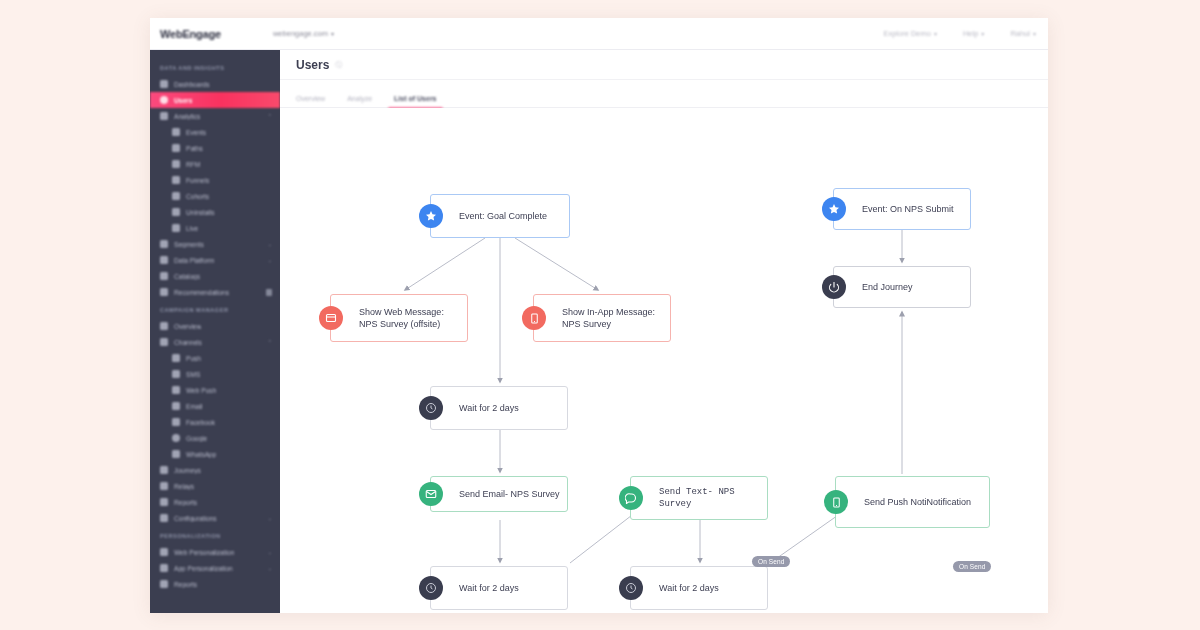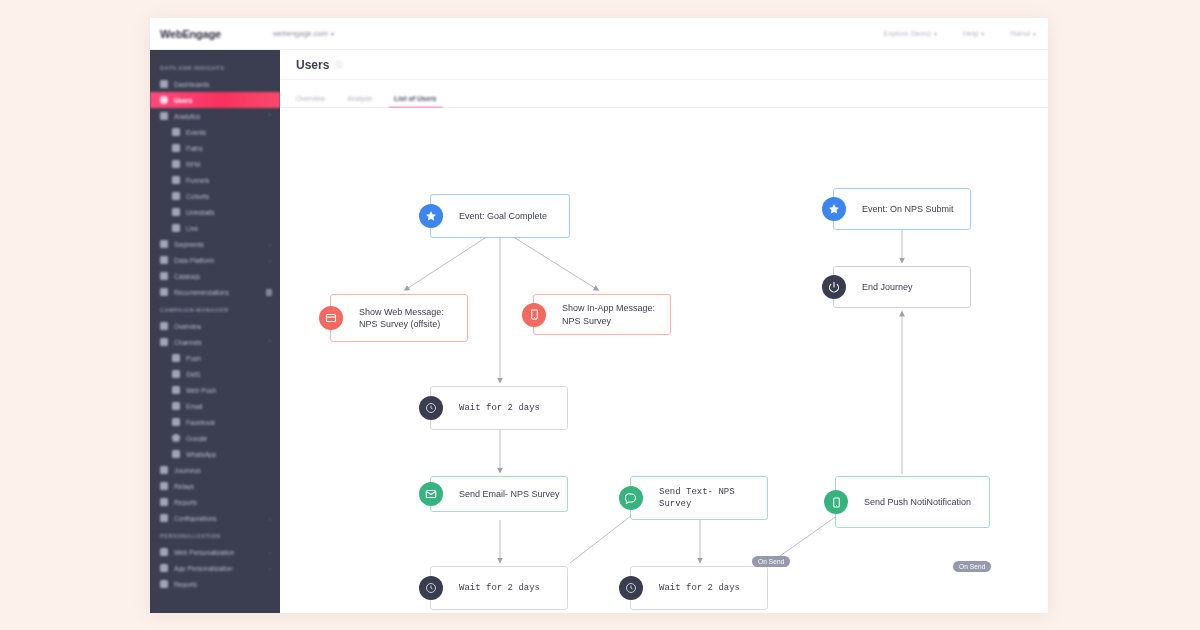--- a/index.html
+++ b/index.html
@@ -177,21 +177,21 @@
     transform: translateY(-50%);
     width: 24px; height: 24px;
     border-radius: 50%;
     display: flex; align-items: center; justify-content: center;
     color: #ffffff;
     z-index: 4;
   }
   .node.event  { border-color: #aac9f5; }
   .node.msg    { border-color: #f6b3ae; }
   .node.send   { border-color: #a9ddc2; }
-  .node.wait   { border-color: #d7d9e0; font-family: Liberation Mono, monospace; }
+  .node.wait   { border-color: #d7d9e0; }
   .node.endj   { border-color: #cfd1d9; }
 
   .ic-blue  { background: #3d85f0; }
   .ic-red   { background: #f26a60; }
   .ic-green { background: #36b37e; }
   .ic-dark  { background: #3a3d4f; }
 
   .badge {
     position: absolute;
     background: #9699ab;
@@ -425,21 +425,21 @@
           <div class="node msg" style="left: 50px; top: 186px; width: 138px; height: 48px;">
             <span class="node-icon ic-red">
               <svg class="ico" width="12" height="12" viewBox="0 0 24 24" fill="none" stroke="#fff" stroke-width="2.2">
                 <rect x="3" y="5" width="18" height="14" rx="2"></rect>
                 <path d="M3 10h18"></path>
               </svg>
             </span>
             <span class="node-label">Show Web Message:
 NPS Survey (offsite)</span>
           </div>
-          <div class="node msg" style="left: 253px; top: 186px; width: 138px; height: 41px;">
+          <div class="node msg" style="left: 253px; top: 186px; width: 138px; height: 48px;">
             <span class="node-icon ic-red">
               <svg class="ico" width="11" height="11" viewBox="0 0 24 24" fill="none" stroke="#fff" stroke-width="2.2">
                 <rect x="6" y="2" width="12" height="20" rx="2"></rect>
                 <path d="M11 18.5h2"></path>
               </svg>
             </span>
             <span class="node-label">Show In-App Message:
 NPS Survey</span>
           </div>
           <div class="node wait" style="left: 150px; top: 278px; width: 138px; height: 44px;">

